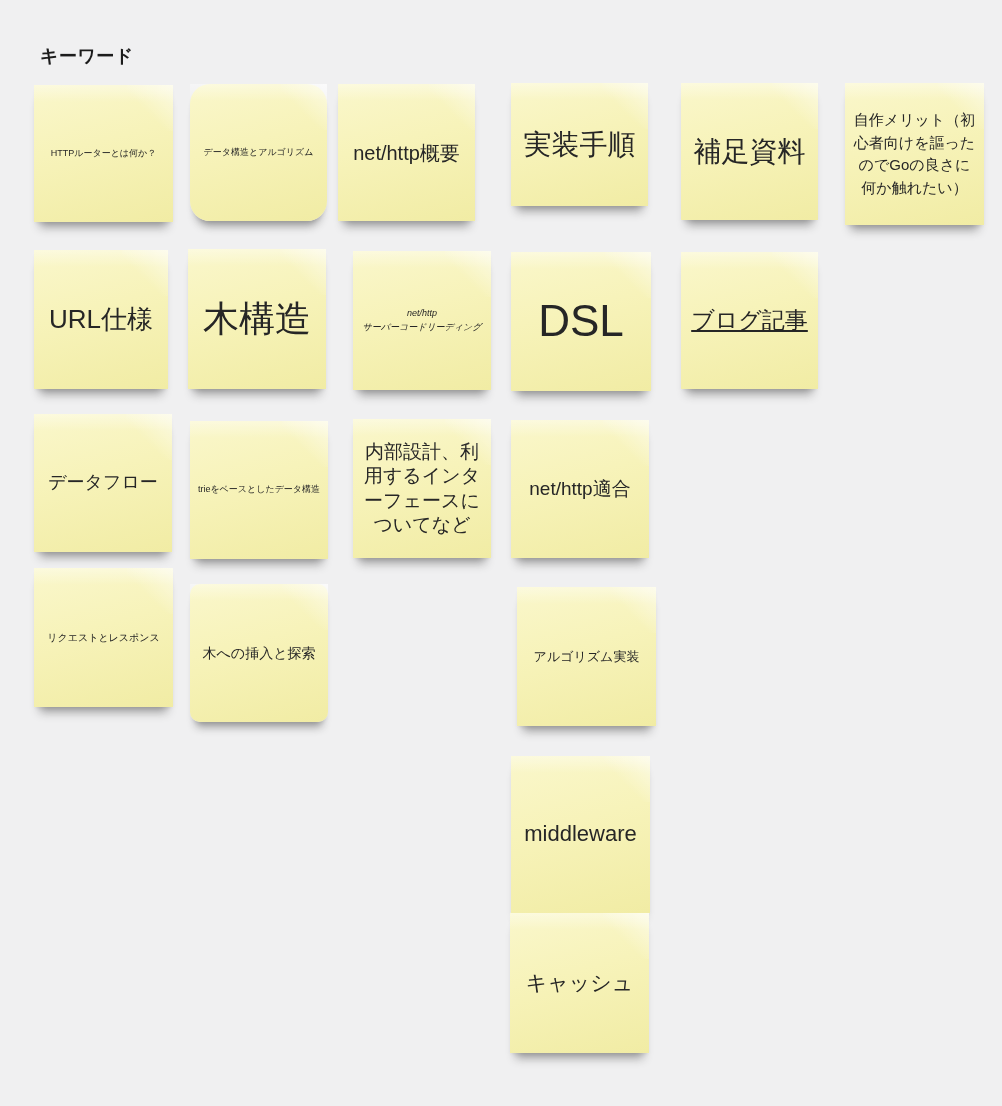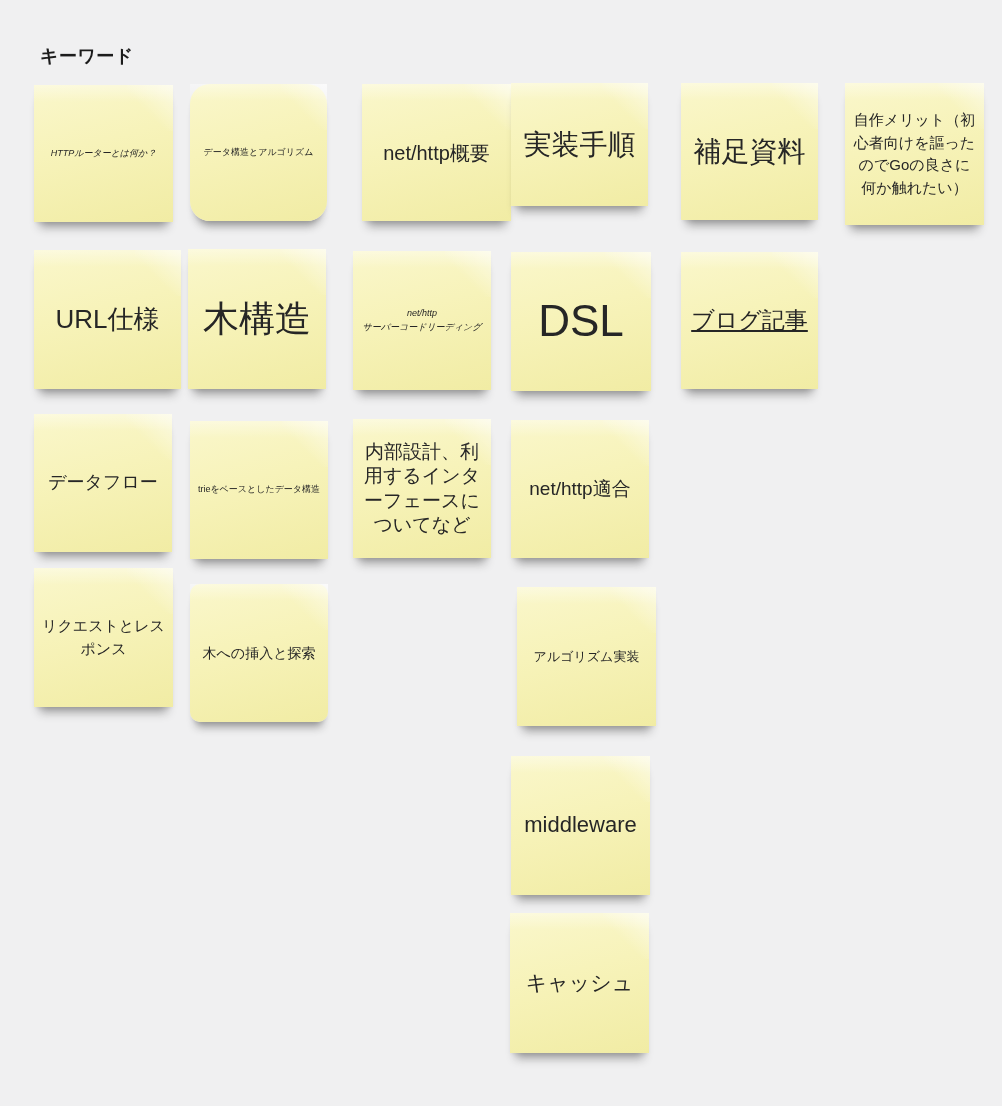--- a/index.html
+++ b/index.html
@@ -63,38 +63,38 @@
     word-break: break-word;
   }
 </style>
 </head>
 <body>
 
 <div class="canvas">
   <h1 class="board-title">キーワード</h1>
   <div id="notes-layer">
       <div class="note" style="left: 34px; top: 85px; width: 139px; height: 137px;">
-        <span class="note-text" style="font-size: 9px; line-height: 1.5; font-style: italic;">HTTPルーターとは何か？</span>
+        <span class="note-text" style="font-size: 9px; line-height: 1.5;">HTTPルーターとは何か？</span>
       </div>
       <div class="note" style="left: 190px; top: 84px; width: 137px; height: 137px; border-radius: 20px;">
         <span class="note-text" style="font-size: 9px; line-height: 1.5;">データ構造とアルゴリズム</span>
       </div>
-      <div class="note" style="left: 362px; top: 84px; width: 149px; height: 137px;">
+      <div class="note" style="left: 338px; top: 84px; width: 137px; height: 137px;">
         <span class="note-text" style="font-size: 20px; line-height: 1.4;">net/http概要</span>
       </div>
       <div class="note" style="left: 511px; top: 83px; width: 137px; height: 123px;">
         <span class="note-text" style="font-size: 28px; line-height: 1.4;">実装手順</span>
       </div>
       <div class="note" style="left: 681px; top: 83px; width: 137px; height: 137px;">
         <span class="note-text" style="font-size: 28px; line-height: 1.4;">補足資料</span>
       </div>
       <div class="note" style="left: 845px; top: 83px; width: 139px; height: 142px;">
         <span class="note-text" style="font-size: 15px; line-height: 1.5;">自作メリット（初心者向けを謳ったのでGoの良さに何か触れたい）</span>
       </div>
-      <div class="note" style="left: 34px; top: 250px; width: 147px; height: 139px; text-align: right;">
+      <div class="note" style="left: 34px; top: 250px; width: 134px; height: 139px; text-align: right;">
         <span class="note-text" style="font-size: 26px; line-height: 1.4;">URL仕様</span>
       </div>
       <div class="note" style="left: 188px; top: 249px; width: 138px; height: 140px;">
         <span class="note-text" style="font-size: 36px; line-height: 1.4;">木構造</span>
       </div>
       <div class="note" style="left: 353px; top: 251px; width: 138px; height: 139px;">
         <span class="note-text" style="font-size: 9px; line-height: 1.5; font-style: italic;">net/http
 サーバーコードリーディング</span>
       </div>
       <div class="note" style="left: 511px; top: 252px; width: 140px; height: 139px;">
@@ -109,28 +109,28 @@
       <div class="note" style="left: 190px; top: 421px; width: 138px; height: 138px;">
         <span class="note-text" style="font-size: 9px; line-height: 1.5;">trieをベースとしたデータ構造</span>
       </div>
       <div class="note" style="left: 353px; top: 419px; width: 138px; height: 139px;">
         <span class="note-text" style="font-size: 19px; line-height: 1.27;">内部設計、利用するインターフェースについてなど</span>
       </div>
       <div class="note" style="left: 511px; top: 420px; width: 138px; height: 138px;">
         <span class="note-text" style="font-size: 19px; line-height: 1.4;">net/http適合</span>
       </div>
       <div class="note" style="left: 34px; top: 568px; width: 139px; height: 139px;">
-        <span class="note-text" style="font-size: 15px; line-height: 1.5;">リクエストとレスポンス</span>
+        <span class="note-text" style="font-size: 10px; line-height: 1.5;">リクエストとレスポンス</span>
       </div>
       <div class="note" style="left: 190px; top: 584px; width: 138px; height: 138px; border-radius: 10px;">
         <span class="note-text" style="font-size: 14px; line-height: 1.5;">木への挿入と探索</span>
       </div>
       <div class="note" style="left: 511px; top: 587px; width: 139px; height: 139px; margin-left: 6px;">
         <span class="note-text" style="font-size: 13px; line-height: 1.5;">アルゴリズム実装</span>
       </div>
-      <div class="note" style="left: 511px; top: 756px; width: 139px; height: 139px;">
+      <div class="note" style="left: 511px; top: 756px; width: 139px; height: 157px;">
         <span class="note-text" style="font-size: 22px; line-height: 1.4;">middleware</span>
       </div>
       <div class="note" style="left: 510px; top: 913px; width: 139px; height: 140px;">
         <span class="note-text" style="font-size: 21px; line-height: 1.4;">キャッシュ</span>
       </div>
     </div>
 </div>
 
 </body></html>

